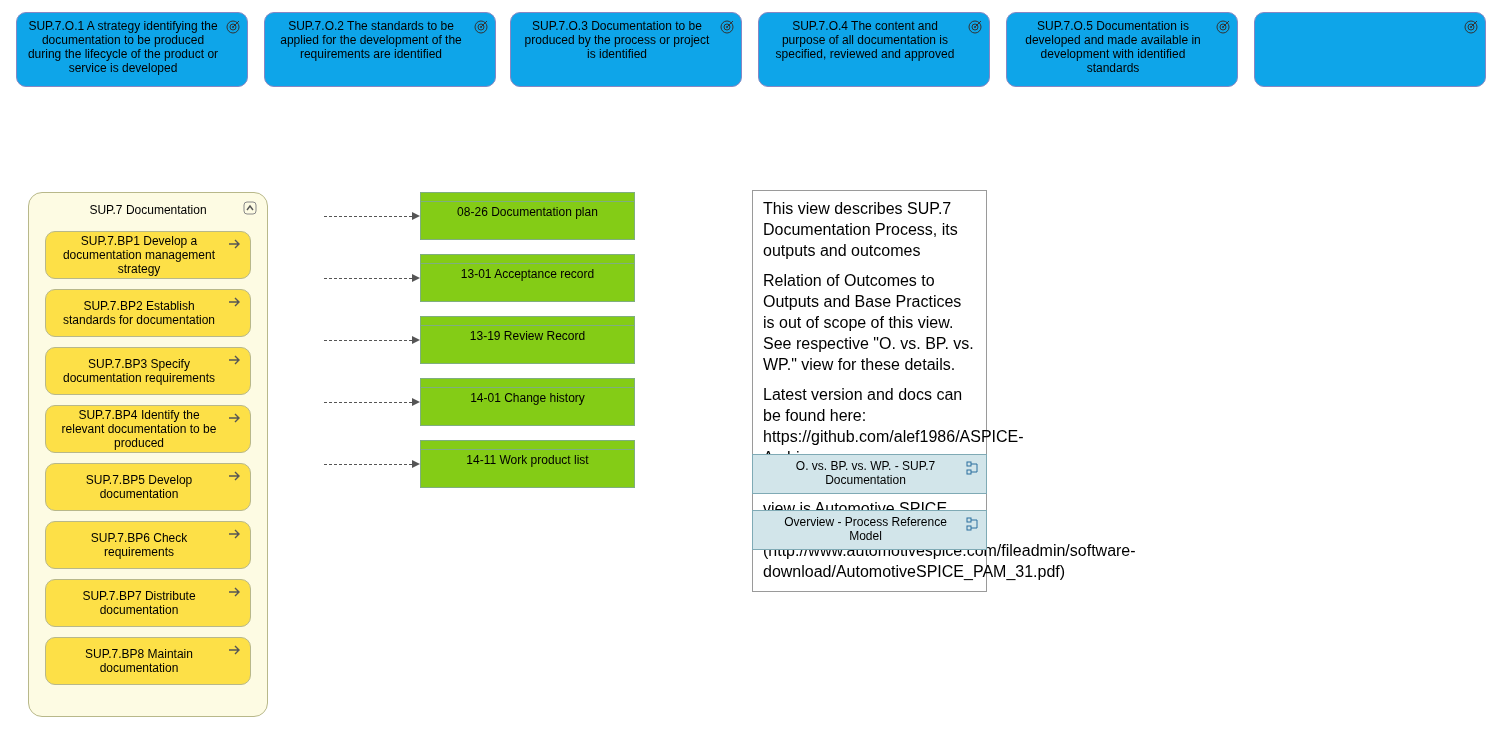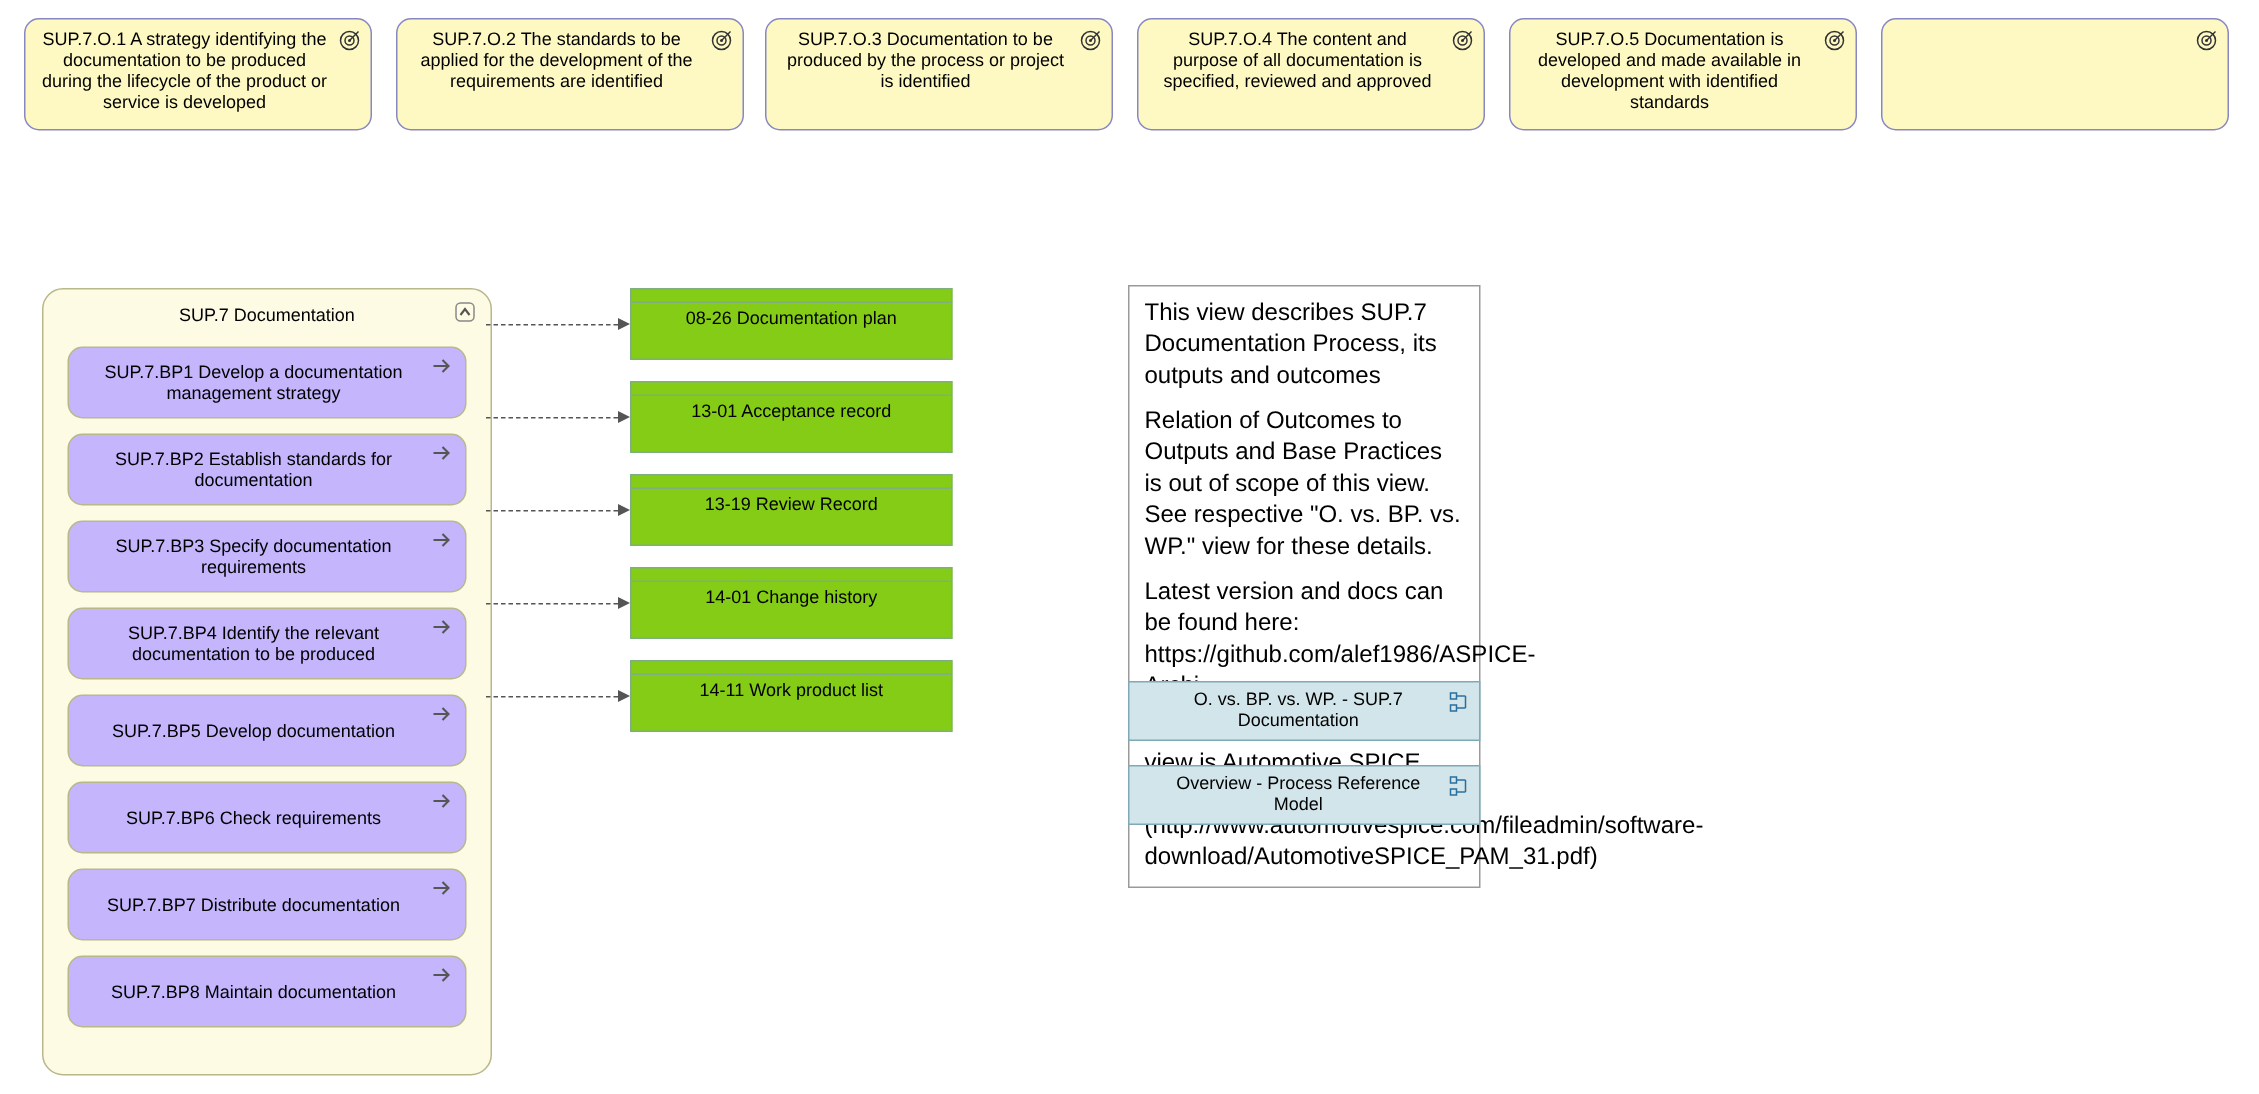--- a/index.html
+++ b/index.html
@@ -1,35 +1,35 @@
 <!DOCTYPE html>
 <html><head>
 <meta charset="utf-8">
 <style>
   html,body{margin:0;padding:0;background:#fff;font-family:"Segoe UI",Arial,sans-serif;font-size:12px;color:#000;}
   .canvas{position:relative;width:1506px;height:729px;}
   
   .outcome{
     position:absolute;top:12px;width:232px;height:75px;
-    background:#fef9c3;border:1px solid #8787c3;border-radius:10px;
+    background:#0ea5e9;border:1px solid #8787c3;border-radius:10px;
     box-sizing:border-box;padding:6px 28px 6px 10px;
     display:flex;align-items:flex-start;justify-content:center;text-align:center;
   }
   .outcome .target{position:absolute;top:6px;right:6px;}
   
   .process{
-    position:absolute;left:28px;top:192px;width:300px;height:525px;
+    position:absolute;left:28px;top:192px;width:240px;height:525px;
     background:#fdfbe3;border:1px solid #b8b88a;border-radius:14px;
     box-sizing:border-box;padding:10px 10px 14px 10px;
   }
   .process-title{font-size:12px;text-align:center;height:18px;}
   .process .collapse{position:absolute;top:8px;right:10px;}
   .bp{
     position:relative;margin:10px 6px 0 6px;height:48px;
-    background:#c4b5fd;border:1px solid #b8b88a;border-radius:10px;
+    background:#fde047;border:1px solid #b8b88a;border-radius:10px;
     box-sizing:border-box;padding:4px 30px 4px 12px;
     display:flex;align-items:center;justify-content:center;text-align:center;
   }
   .bp .arrow{position:absolute;top:6px;right:8px;}
   
   .wp{
     position:absolute;left:420px;width:215px;height:48px;
     background:#84cc16;border:1px solid #7fae7f;box-sizing:border-box;
   }
   .wp::before{

